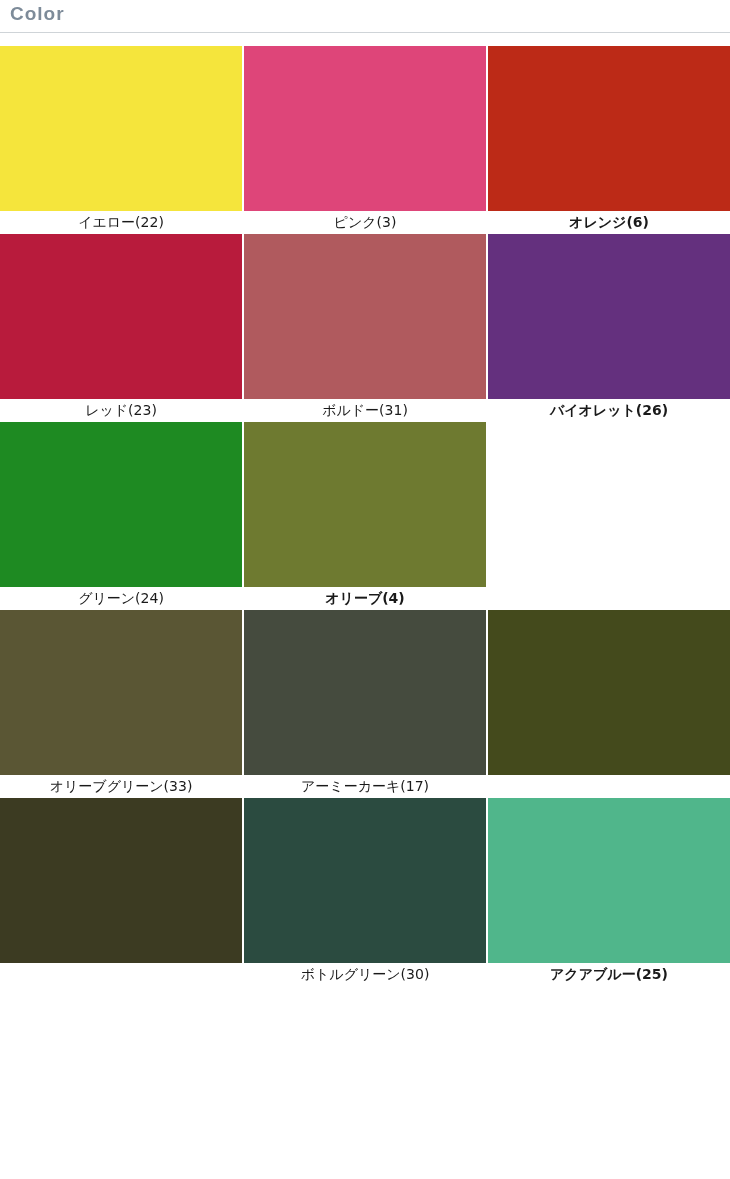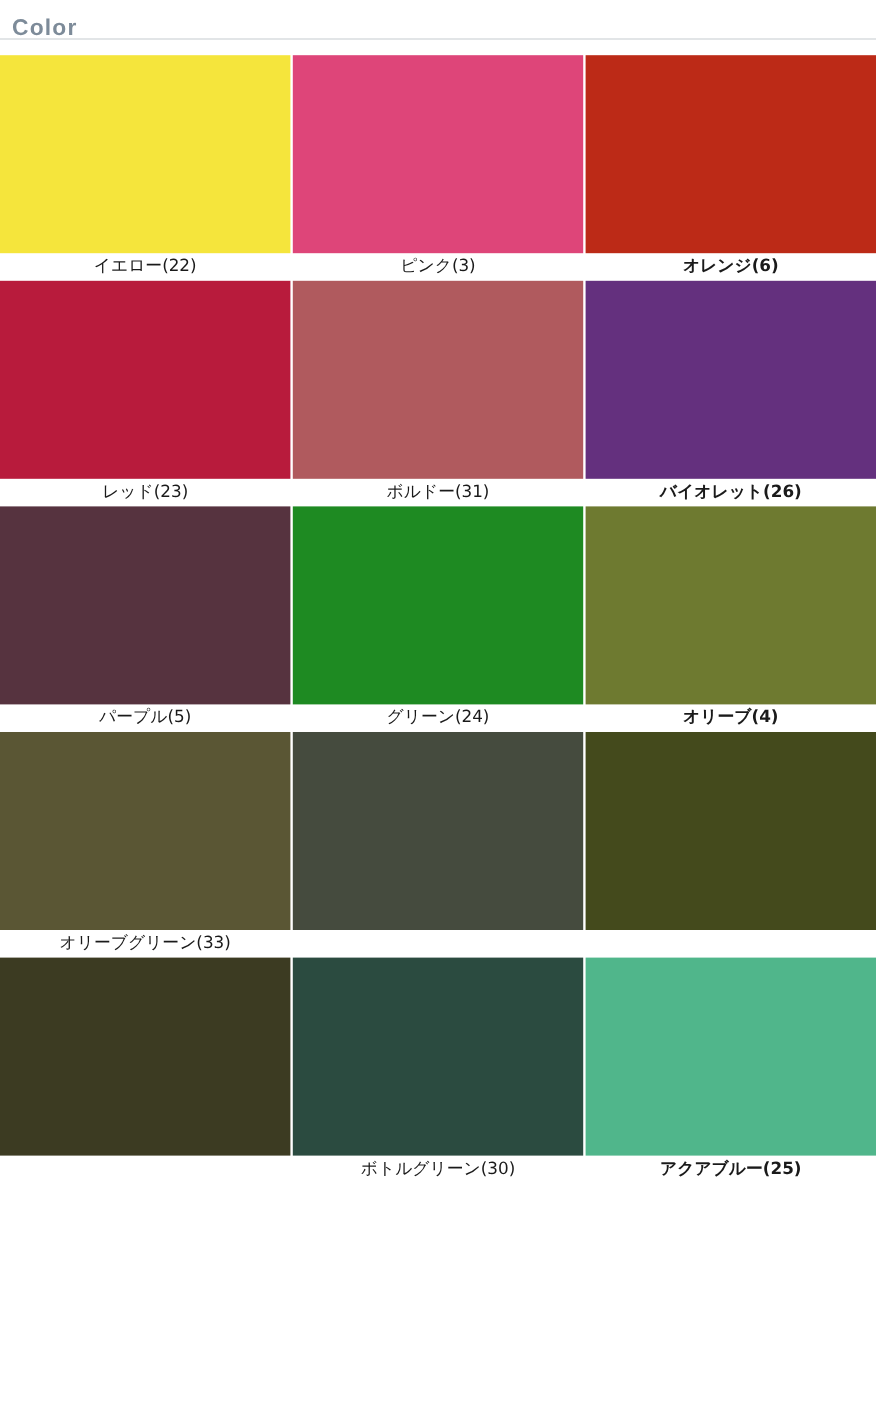--- a/index.html
+++ b/index.html
@@ -29,21 +29,21 @@
     display: flex;
     align-items: flex-start;
   }
 
   .section-title {
     font-size: 19px;
     line-height: 24px;
     letter-spacing: 1px;
     font-weight: bold;
     color: #7d8b99;
-    padding-top: 12px;
+    padding-top: 2px;
   }
 
   
   .swatch-grid {
     position: relative;
     width: 730px;
     padding-top: 13px;
   }
 
   .swatch-row {
@@ -115,39 +115,36 @@
           <div class="swatch-chip" style="background: rgb(176, 90, 94);"></div>
           <div class="swatch-label">ボルドー(31)</div>
         </div>
         <div class="swatch-cell">
           <div class="swatch-chip" style="background: rgb(100, 48, 126);"></div>
           <div class="swatch-label">バイオレット(26)</div>
         </div>
       </div>
       <div class="swatch-row">
         <div class="swatch-cell">
-          <div class="swatch-chip" style="background: rgb(86, 51, 63);"></div>
-          <div class="swatch-label">パープル(5)</div>
-        </div>
-        <div class="swatch-cell">
           <div class="swatch-chip" style="background: rgb(30, 138, 34);"></div>
           <div class="swatch-label">グリーン(24)</div>
         </div>
         <div class="swatch-cell">
           <div class="swatch-chip" style="background: rgb(110, 122, 48);"></div>
           <div class="swatch-label">オリーブ(4)</div>
         </div>
       </div>
       <div class="swatch-row">
         <div class="swatch-cell">
           <div class="swatch-chip" style="background: rgb(90, 86, 52);"></div>
           <div class="swatch-label">オリーブグリーン(33)</div>
         </div>
         <div class="swatch-cell">
           <div class="swatch-chip" style="background: rgb(69, 75, 62);"></div>
+          <div class="swatch-label">アーミーカーキ(17)</div>
         </div>
         <div class="swatch-cell">
           <div class="swatch-chip" style="background: rgb(68, 74, 28);"></div>
         </div>
       </div>
       <div class="swatch-row">
         <div class="swatch-cell">
           <div class="swatch-chip" style="background: rgb(60, 59, 34);"></div>
         </div>
         <div class="swatch-cell">

